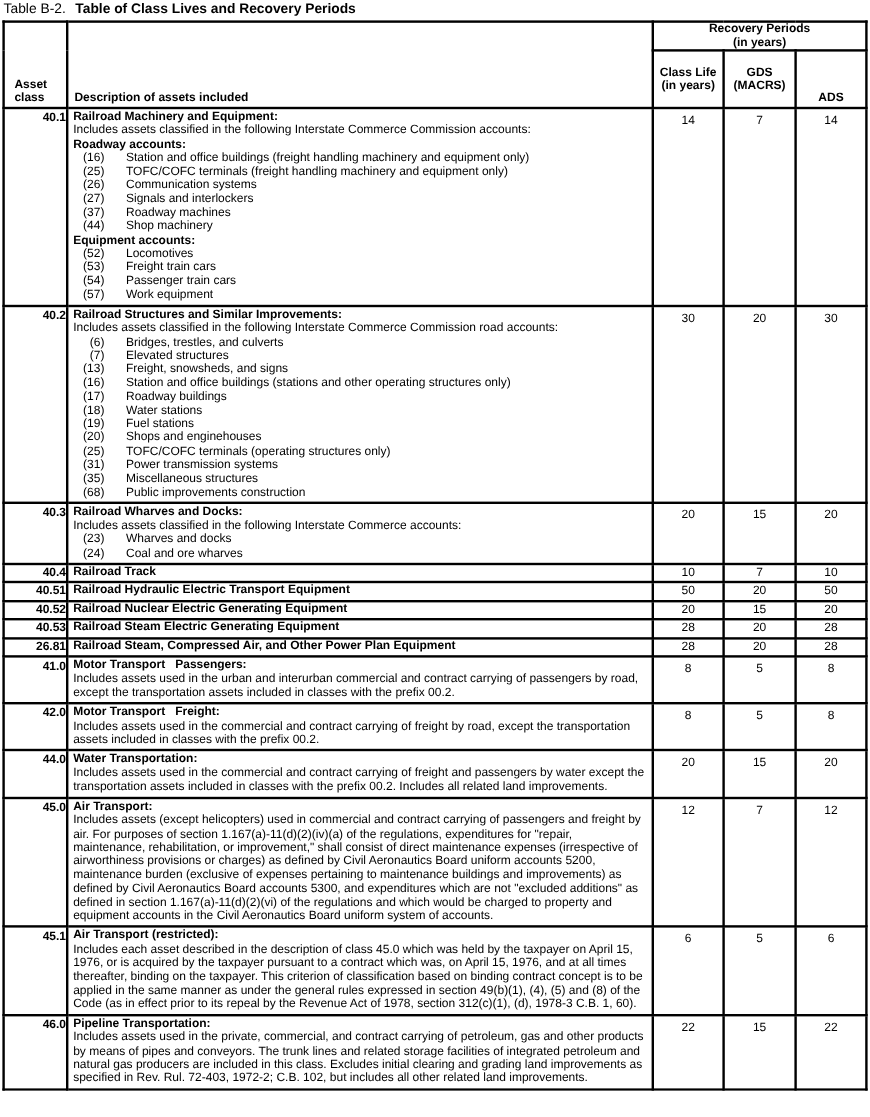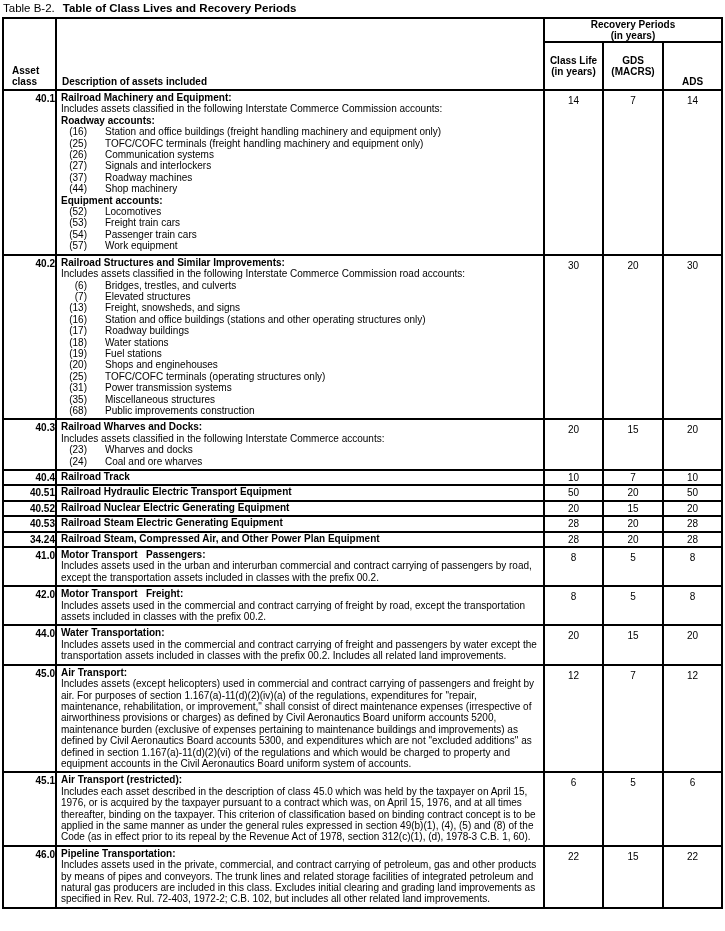--- a/index.html
+++ b/index.html
@@ -222,21 +222,21 @@
         <tr class="single">
     <td class="asset">40.53</td>
     <td class="desc">
             <div class="d-title">Railroad Steam Electric Generating Equipment</div>
           </td>
     <td class="val">28</td>
     <td class="val">20</td>
     <td class="val">28</td>
   </tr>
         <tr class="single">
-    <td class="asset">34.24</td>
+    <td class="asset">26.81</td>
     <td class="desc">
             <div class="d-title">Railroad Steam, Compressed Air, and Other Power Plan Equipment</div>
           </td>
     <td class="val">28</td>
     <td class="val">20</td>
     <td class="val">28</td>
   </tr>
         <tr class="multi">
     <td class="asset">41.0</td>
     <td class="desc">

